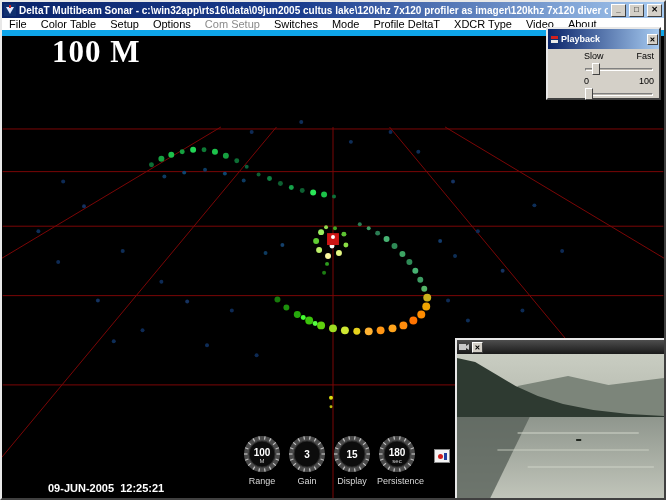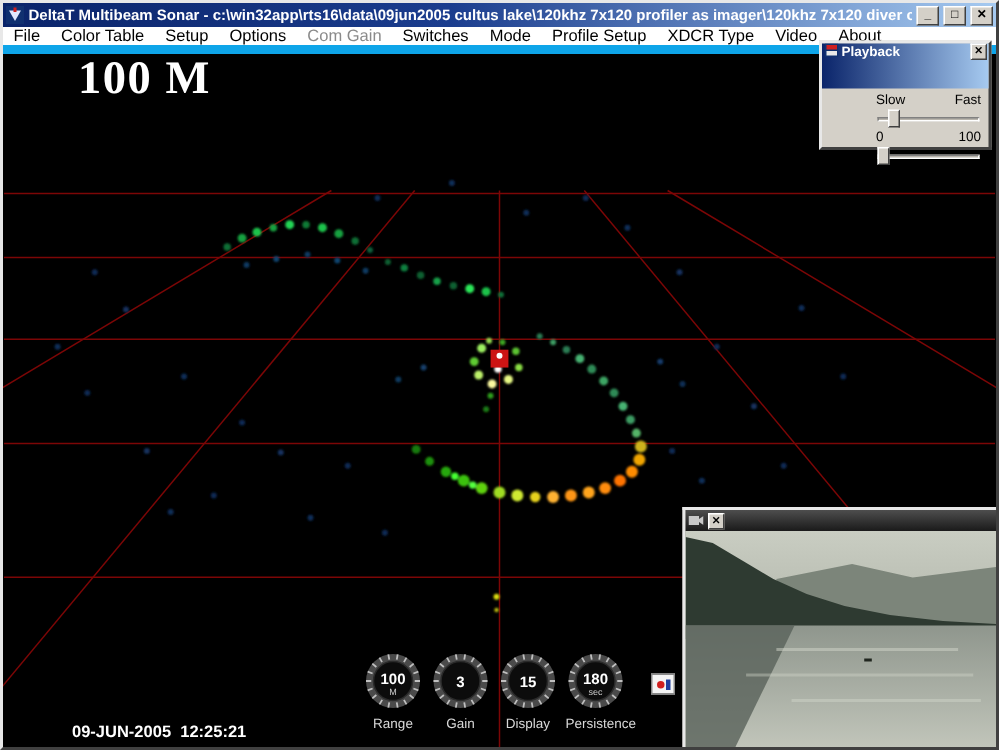--- a/index.html
+++ b/index.html
@@ -28,21 +28,21 @@
   .dial-panel{position:absolute;left:240px;top:433px;display:flex;gap:5px;z-index:3;}
   .dial{width:40px;text-align:center;}
   .dial-label{font-size:9px;color:#d8d8d8;margin-top:-1px;text-align:center;}
   .mini-btn{position:absolute;left:432px;top:447px;width:16px;height:14px;background:#f4f4f4;
             border:1px solid #888;z-index:3;display:flex;align-items:center;justify-content:center;gap:1px;}
   .mini-btn .dot{width:5px;height:5px;background:#d02020;border-radius:50%;}
   .mini-btn .bar{width:3px;height:7px;background:#2040a0;}
   
   .float-win{position:absolute;background:#d4d0c8;border:2px solid;border-color:#e8e8e8 #404040 #404040 #e8e8e8;z-index:5;}
   .pb{left:544px;top:25px;width:115px;height:73px;}
-  .pb-title{height:30px;background:linear-gradient(90deg,#0a246a,#a6caf0);display:flex;gap:2px;padding:0 1px 0 2px;}
+  .pb-title{height:20px;background:linear-gradient(90deg,#0a246a,#a6caf0);display:flex;align-items:center;gap:2px;padding:0 1px 0 2px;}
   .pb-title .t{color:#fff;font-size:9px;font-weight:bold;flex:1;white-space:nowrap;overflow:hidden;}
   .win-close{width:11px;height:11px;background:#d4d0c8;border:1px solid;border-color:#fff #404040 #404040 #fff;
              font-size:7px;line-height:9px;text-align:center;font-weight:bold;color:#000;flex:0 0 auto;}
   .pb-body{padding:2px 5px 0 5px;margin-left:31px;}
   .sl-labels{display:flex;justify-content:space-between;font-size:9px;color:#000;line-height:11px;}
   .sl{position:relative;height:14px;margin:0 1px;}
   .sl-track{position:absolute;left:0;right:0;top:6px;height:3px;background:#b8b4ac;
             border:1px solid;border-color:#808080 #fff #fff #808080;}
   .sl-thumb{position:absolute;top:1px;width:8px;height:12px;background:#d4d0c8;
             border:1px solid;border-color:#fff #404040 #404040 #fff;}
@@ -68,24 +68,24 @@
     <span class="tb-btn">_</span>
     <span class="tb-btn">□</span>
     <span class="tb-btn">✕</span>
   </div>
 
   <div class="menubar">
       <span class="menu-item">File</span>
       <span class="menu-item">Color Table</span>
       <span class="menu-item">Setup</span>
       <span class="menu-item">Options</span>
-      <span class="menu-item disabled">Com Gain</span>
+      <span class="menu-item disabled">Com Setup</span>
       <span class="menu-item">Switches</span>
       <span class="menu-item">Mode</span>
-      <span class="menu-item">Profile Setup</span>
+      <span class="menu-item">Profile DeltaT</span>
       <span class="menu-item">XDCR Type</span>
       <span class="menu-item">Video</span>
       <span class="menu-item">About</span>
     </div>
 
   <svg class="sonar" width="662" height="496" viewBox="0 0 666 500">
     <defs>
       <filter id="dotblur" x="-50%" y="-50%" width="200%" height="200%">
         <feGaussianBlur stdDeviation="0.7"></feGaussianBlur>
       </filter>

